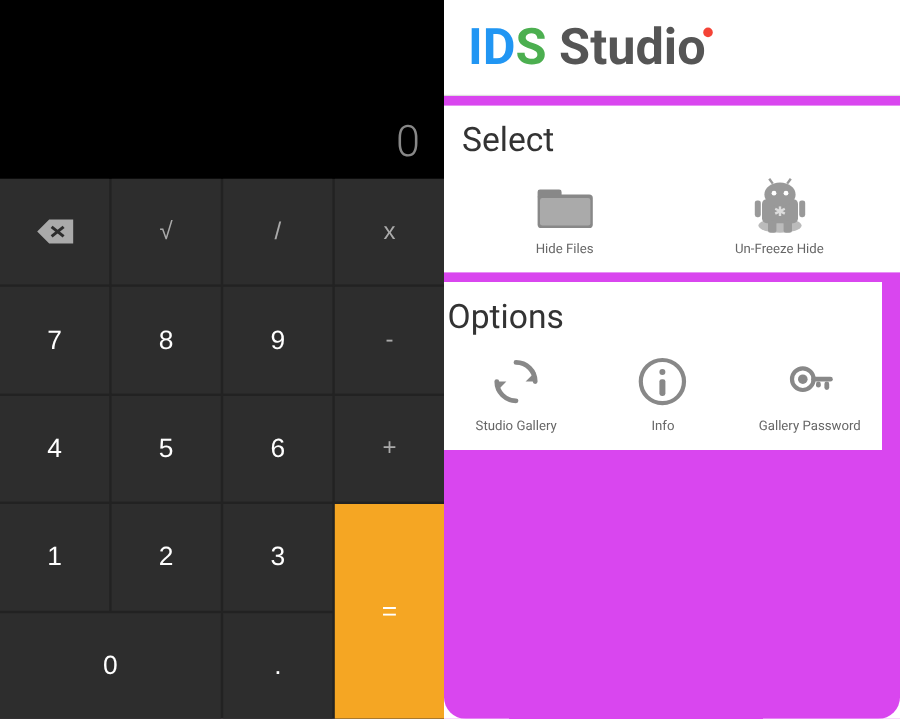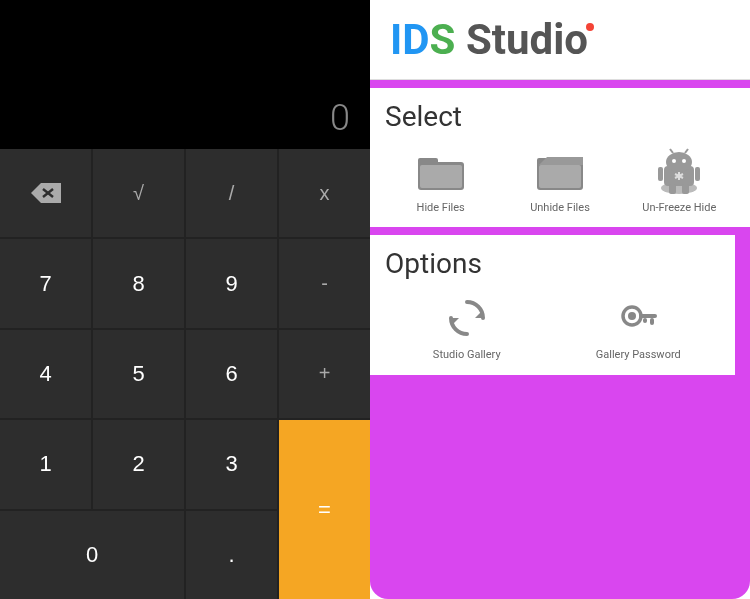--- a/index.html
+++ b/index.html
@@ -143,21 +143,21 @@
       font-size: 11px;
       color: #666;
       text-align: center;
       line-height: 1.3;
     }
 
     
     .options-section {
       background: #fff;
       margin: 8px 15px 0 0;
-      padding: 12px 15px;
+      padding: 12px 3px;
     }
 
     
     svg { overflow: visible; }
   </style>
 </head>
 <body>
 
 <div class="calculator-panel">
   <div class="calc-display">
@@ -216,33 +216,20 @@
           <svg width="46" height="38" viewBox="0 0 46 38">
 
             <rect x="0" y="10" width="46" height="28" rx="3" ry="3" fill="#888"></rect>
             <rect x="0" y="6" width="20" height="8" rx="2" ry="2" fill="#888"></rect>
             <rect x="2" y="13" width="42" height="23" rx="2" ry="2" fill="#aaa"></rect>
           </svg>
         </div>
         <span class="section-item-label">Hide Files</span>
       </div>
 
-      <div class="section-item">
-        <div class="section-item-icon">
-          <svg width="46" height="38" viewBox="0 0 46 38">
-
-            <rect x="0" y="10" width="46" height="28" rx="3" ry="3" fill="#888"></rect>
-            <rect x="0" y="6" width="20" height="8" rx="2" ry="2" fill="#888"></rect>
-            <rect x="2" y="13" width="42" height="23" rx="2" ry="2" fill="#aaa"></rect>
-
-            <path d="M2,13 L10,5 L46,5 L46,13 Z" fill="#999"></path>
-          </svg>
-        </div>
-        <span class="section-item-label">Unhide Files</span>
-      </div>
 
 
       <div class="section-item">
         <div class="section-item-icon">
           <svg width="42" height="46" viewBox="0 0 42 46">
             <ellipse cx="21" cy="40" rx="18" ry="6" fill="#bbb"></ellipse>
             <rect x="6" y="18" width="30" height="20" rx="4" fill="#999"></rect>
             <ellipse cx="21" cy="14" rx="13" ry="10" fill="#999"></ellipse>
             <circle cx="16" cy="13" r="2" fill="#fff"></circle>
             <circle cx="26" cy="13" r="2" fill="#fff"></circle>
@@ -274,20 +261,30 @@
             <path d="M22 6 A16 16 0 0 1 38 22" fill="none" stroke="#888" stroke-width="4" stroke-linecap="round"></path>
             <path d="M22 38 A16 16 0 0 1 6 22" fill="none" stroke="#888" stroke-width="4" stroke-linecap="round"></path>
 
             <polygon points="38,14 38,22 30,22" fill="#888"></polygon>
             <polygon points="6,30 6,22 14,22" fill="#888"></polygon>
           </svg>
         </div>
         <span class="section-item-label">Studio Gallery</span>
       </div>
 
+      <div class="section-item">
+        <div class="section-item-icon">
+          <svg width="44" height="44" viewBox="0 0 44 44">
+            <circle cx="22" cy="22" r="18" fill="none" stroke="#888" stroke-width="3.5"></circle>
+            <circle cx="22" cy="14" r="2.5" fill="#888"></circle>
+            <rect x="19.5" y="20" width="5" height="14" rx="2" fill="#888"></rect>
+          </svg>
+        </div>
+        <span class="section-item-label">Info</span>
+      </div>
 
       <div class="section-item">
         <div class="section-item-icon">
           <svg width="44" height="44" viewBox="0 0 44 44">
 
             <circle cx="16" cy="20" r="9" fill="none" stroke="#888" stroke-width="3.5"></circle>
             <circle cx="16" cy="20" r="4" fill="#888"></circle>
             <rect x="23" y="18" width="18" height="4" rx="2" fill="#888"></rect>
             <rect x="34" y="22" width="4" height="7" rx="2" fill="#888"></rect>
             <rect x="27" y="22" width="4" height="5" rx="2" fill="#888"></rect>

